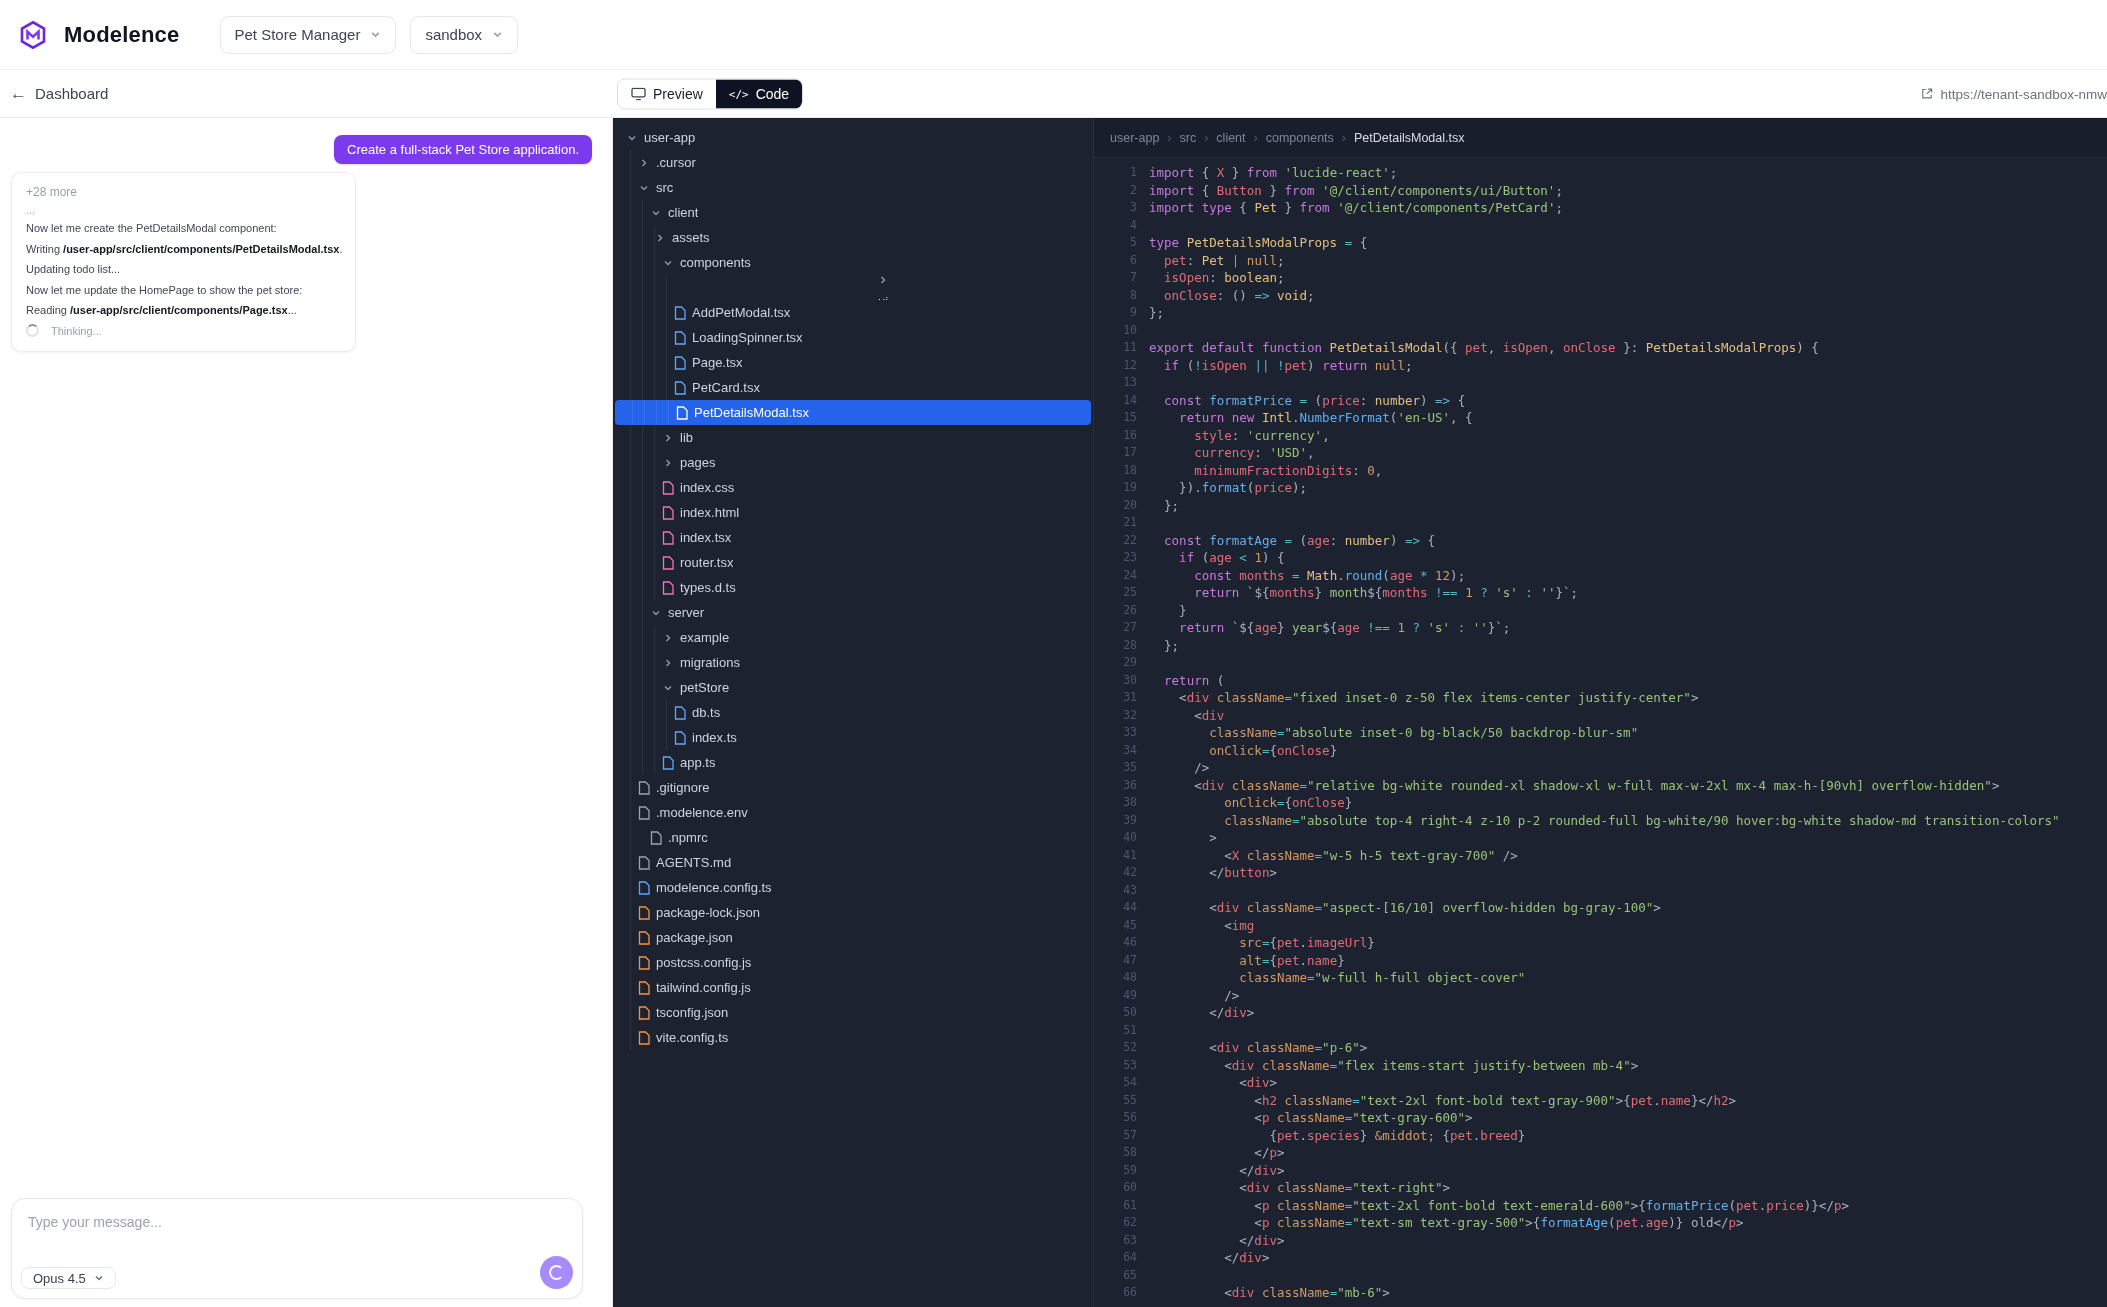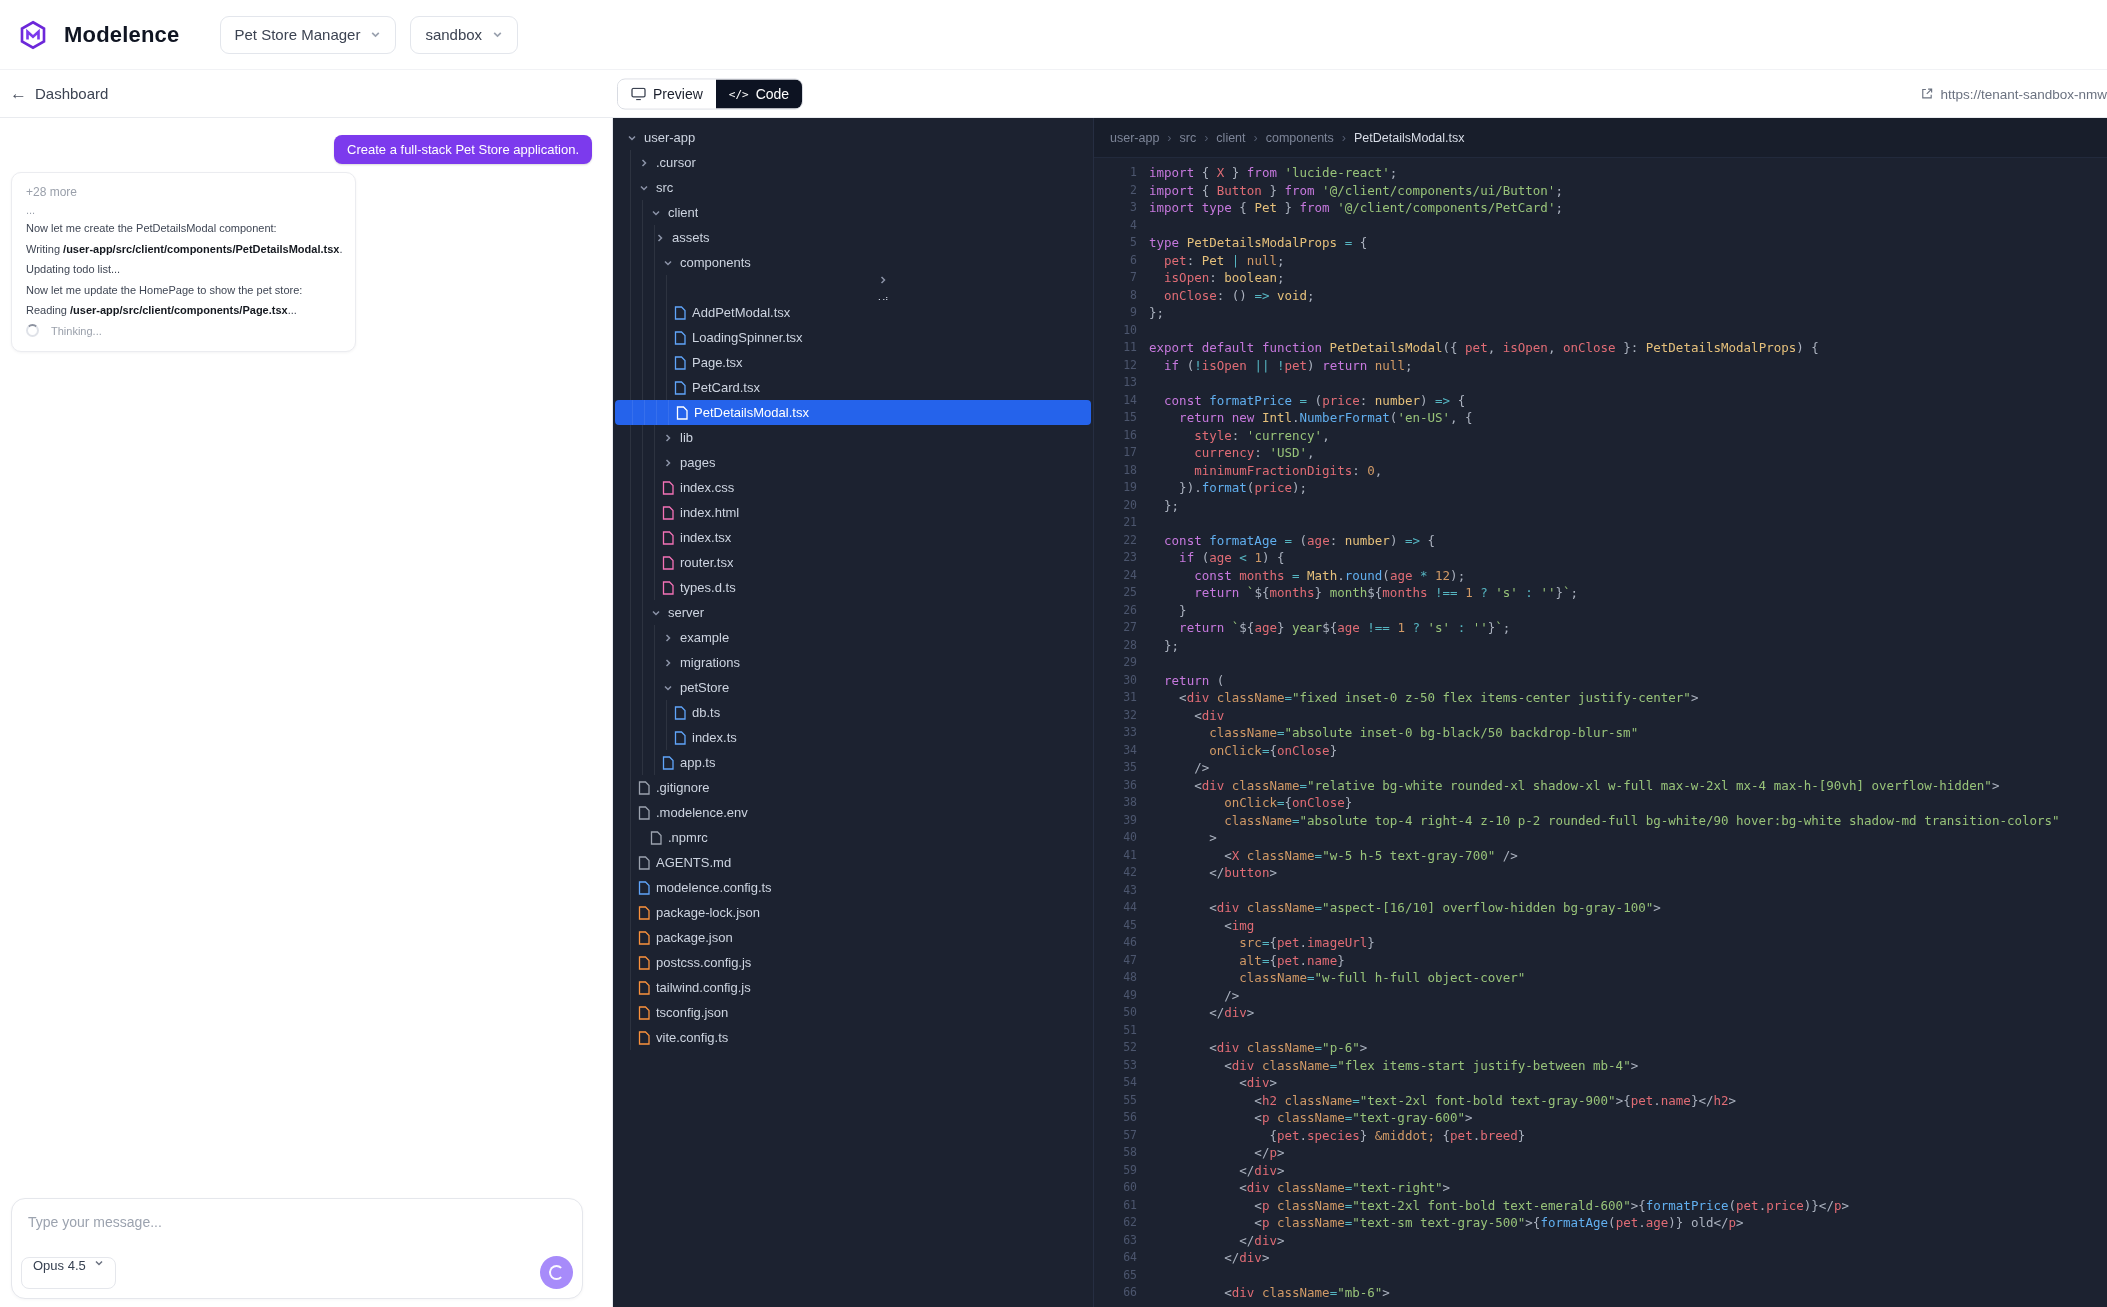--- a/index.html
+++ b/index.html
@@ -55,22 +55,22 @@
   .cline{ margin-bottom:5px; line-height:1.42; white-space:nowrap; overflow:hidden; color:#3f4654; }
   .cline b{ color:#14181f; font-weight:700; }
   .thinking{ display:flex; align-items:center; gap:12px; color:#9aa0ab; }
   .spin{ width:13px; height:13px; border:2px solid #dfe2e8; border-top-color:#8d93a0;
     border-radius:50%; animation:rot 1s linear infinite; }
   @keyframes rot{ to{ transform:rotate(360deg);} }
   .composer{ position:absolute; left:11px; bottom:8px; width:572px; height:101px;
     border:1px solid #e5e7ec; border-radius:14px; background:#fff;
     box-shadow:0 1px 3px rgba(15,20,40,.04); }
   .placeholder{ padding:15px 16px 0; font-size:14px; color:#9ca3af; cursor:text; }
-  .modelpill{ position:absolute; left:9px; bottom:9px; display:flex; gap:8px;
-    height:32px; padding:0 11px; border:1px solid #e5e7ec; border-radius:8px; background:#fff;
+  .modelpill{ position:absolute; left:9px; bottom:9px; display:flex; align-items:center; gap:8px;
+    height:22px; padding:0 11px; border:1px solid #e5e7ec; border-radius:8px; background:#fff;
     font-size:13px; color:#374151; font-family:inherit; cursor:pointer; }
   .send{ position:absolute; right:9px; bottom:9px; width:33px; height:33px; border-radius:50%;
     border:none; background:var(--c-send); cursor:pointer; display:flex; align-items:center;
     justify-content:center; }
   .sendspin{ width:15px; height:15px; border:2.5px solid rgba(255,255,255,.95);
     border-right-color:transparent; border-radius:50%; animation:rot .9s linear infinite; }
 
   
   .tree{ width:480px; flex:0 0 480px; background:var(--c-panel); padding-top:7px;
     overflow:hidden; font-size:13px; color:#cdd4e0; }

